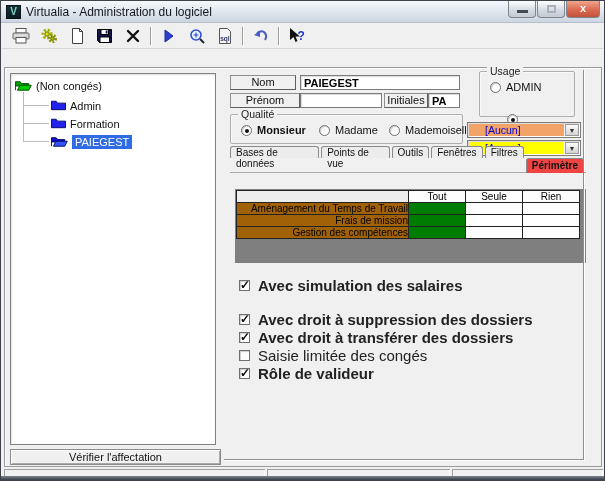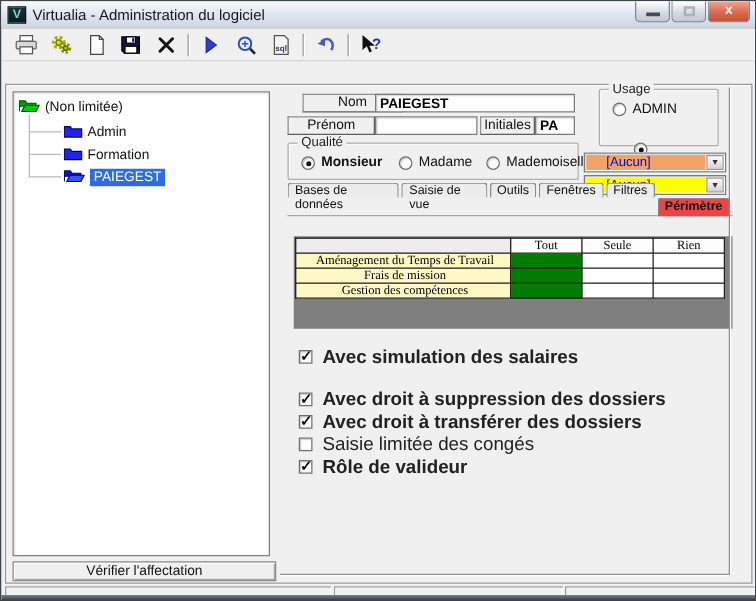--- a/index.html
+++ b/index.html
@@ -77,25 +77,25 @@
     background:linear-gradient(#fdfdfd,#d2d2d2);border:1px solid #9a9a9a;
     font-size:7px;color:#333;text-align:center;line-height:11px;}
 
   
   .inner-tabs{left:225px;top:90px;height:15px;border-bottom:1px solid #a8a8a8;width:356px;}
   .inner-tabs .tab{height:12px;line-height:11px;padding:0 5px;font-size:10px;margin-bottom:14px;}
   .inner-tabs .tab.active{height:15px;line-height:14px;margin-bottom:-1px;background:#ef4444;font-weight:bold;}
 
   
   .pt-wrap{position:absolute;left:230px;top:121px;width:351px;height:74px;background:#7f7f7f;}
-  .pt-table{border-collapse:collapse;position:absolute;left:1px;top:1px;font-family:Liberation Serif, serif;}
+  .pt-table{border-collapse:collapse;position:absolute;left:1px;top:1px;}
   .pt-table td,.pt-table th{border:1px solid #222;font-size:10px;font-weight:normal;padding:0;}
   .pt-table th{height:11px;background:#fdfdfd;text-align:center;}
   .pt-table th.corner{background:#ededed;}
-  .pt-table td.rowlabel{background:#fef9c3;text-align:center;padding-left:3px;height:12px;}
+  .pt-table td.rowlabel{background:#a16207;text-align:right;padding-left:3px;height:12px;}
   .pt-table td.cell{background:#fff;}
   .pt-table td.cell.filled{background:#007d00;}
   .col-label{width:172px;} .col-v{width:57px;}
 
   
   .check-row{position:absolute;display:flex;align-items:center;font-size:15px;color:#222;}
   .cb{width:11px;height:11px;background:#fff;border:1px solid #6f6f6f;
     box-shadow:inset 1px 1px 1px rgba(0,0,0,.2);margin-right:8px;position:relative;flex:0 0 auto;}
   .check-row.checked .cb::after{content:'\2713';position:absolute;left:0px;top:-3px;font-size:12px;font-weight:bold;color:#0a0a0a;}
   .check-row.checked .cb-label{font-weight:bold;}
@@ -226,21 +226,21 @@
       <div class="tree-vline" style="left:12px;top:18px;height:50px;"></div>
       <div class="tree-hline" style="left:12px;top:31px;width:26px;"></div>
       <div class="tree-hline" style="left:12px;top:49px;width:26px;"></div>
       <div class="tree-hline" style="left:12px;top:67px;width:26px;"></div>
 
       <div class="tree-row" style="left:4px;top:4px;">
         <span class="ticon"><svg width="17" height="13" viewBox="0 0 18 13">
               <path d="M0.5 11.5 v-9 h5 l1.5 2 h7.5 v2.5 h-14" fill="#00a000" stroke="#004d00"></path>
               <path d="M2.6 11.5 l2.6 -5.3 h12 l-2.6 5.3 z" fill="#00ca00" stroke="#004d00"></path>
             </svg></span>
-        <span class="tree-label">(Non limitée)</span>
+        <span class="tree-label">(Non congés)</span>
       </div>
       <div class="tree-row" style="left:40px;top:24px;">
         <span class="ticon"><svg width="15" height="12" viewBox="0 0 16 12">
               <path d="M0.5 11 v-9 h5 l1.5 2 h8.5 v7 z" fill="#2222ee" stroke="#000a66"></path>
             </svg></span>
         <span class="tree-label">Admin</span>
       </div>
       <div class="tree-row" style="left:40px;top:42px;">
         <span class="ticon"><svg width="15" height="12" viewBox="0 0 16 12">
               <path d="M0.5 11 v-9 h5 l1.5 2 h8.5 v7 z" fill="#2222ee" stroke="#000a66"></path>
@@ -251,21 +251,21 @@
         <span class="ticon"><svg width="17" height="13" viewBox="0 0 18 13">
               <path d="M0.5 11.5 v-9 h5 l1.5 2 h7.5 v2.5 h-14" fill="#1111cc" stroke="#000a66"></path>
               <path d="M2.6 11.5 l2.6 -5.3 h12 l-2.6 5.3 z" fill="#3355ff" stroke="#000a66"></path>
             </svg></span>
         <span class="tree-label">PAIEGEST</span>
       </div>
     </div>
 
     <button class="verify-btn">Vérifier l'affectation</button>
 
-    <div class="fld-label" style="left:237px;top:7px;width:80px;height:15px;">Nom</div>
+    <div class="fld-label" style="left:225px;top:7px;width:66px;height:15px;">Nom</div>
     <input class="tb-input bold" style="left: 295px; top: 7px; width: 160px; height: 15px;" readonly="" value="PAIEGEST">
     <div class="fld-label" style="left:225px;top:25px;width:70px;height:15px;">Prénom</div>
     <input class="tb-input" style="left: 295px; top: 25px; width: 82px; height: 15px;" readonly="" value="">
     <div class="fld-label" style="left:379px;top:25px;width:44px;height:15px;">Initiales</div>
     <input class="tb-input bold" style="left: 423px; top: 25px; width: 32px; height: 15px;" readonly="" value="PA">
 
     <div class="gb" style="left:474px;top:3px;width:96px;height:46px;">
       <span class="gb-legend">Usage</span>
       <div class="opt" style="left:10px;top:9px;">
         <span class="rb"></span>
@@ -297,21 +297,21 @@
       <span class="combo-value" style="background-color: rgb(242, 164, 104);">[Aucun]</span>
       <span class="combo-btn">▼</span>
     </div>
     <div class="combo" style="left:462px;top:72px;">
       <span class="combo-value" style="background-color: rgb(255, 255, 0);">[Aucun]</span>
       <span class="combo-btn">▼</span>
     </div>
 
     <div class="tabstrip inner-tabs">
       <span class="tab">Bases de données</span>
-      <span class="tab">Saisie de vue</span>
+      <span class="tab">Points de vue</span>
       <span class="tab">Outils</span>
       <span class="tab">Fenêtres</span>
       <span class="tab">Filtres</span>
       <span class="tab active">Périmètre</span>
     </div>
 
     <div class="pt-wrap">
       <table class="pt-table">
         <colgroup>
             <col class="col-label">

